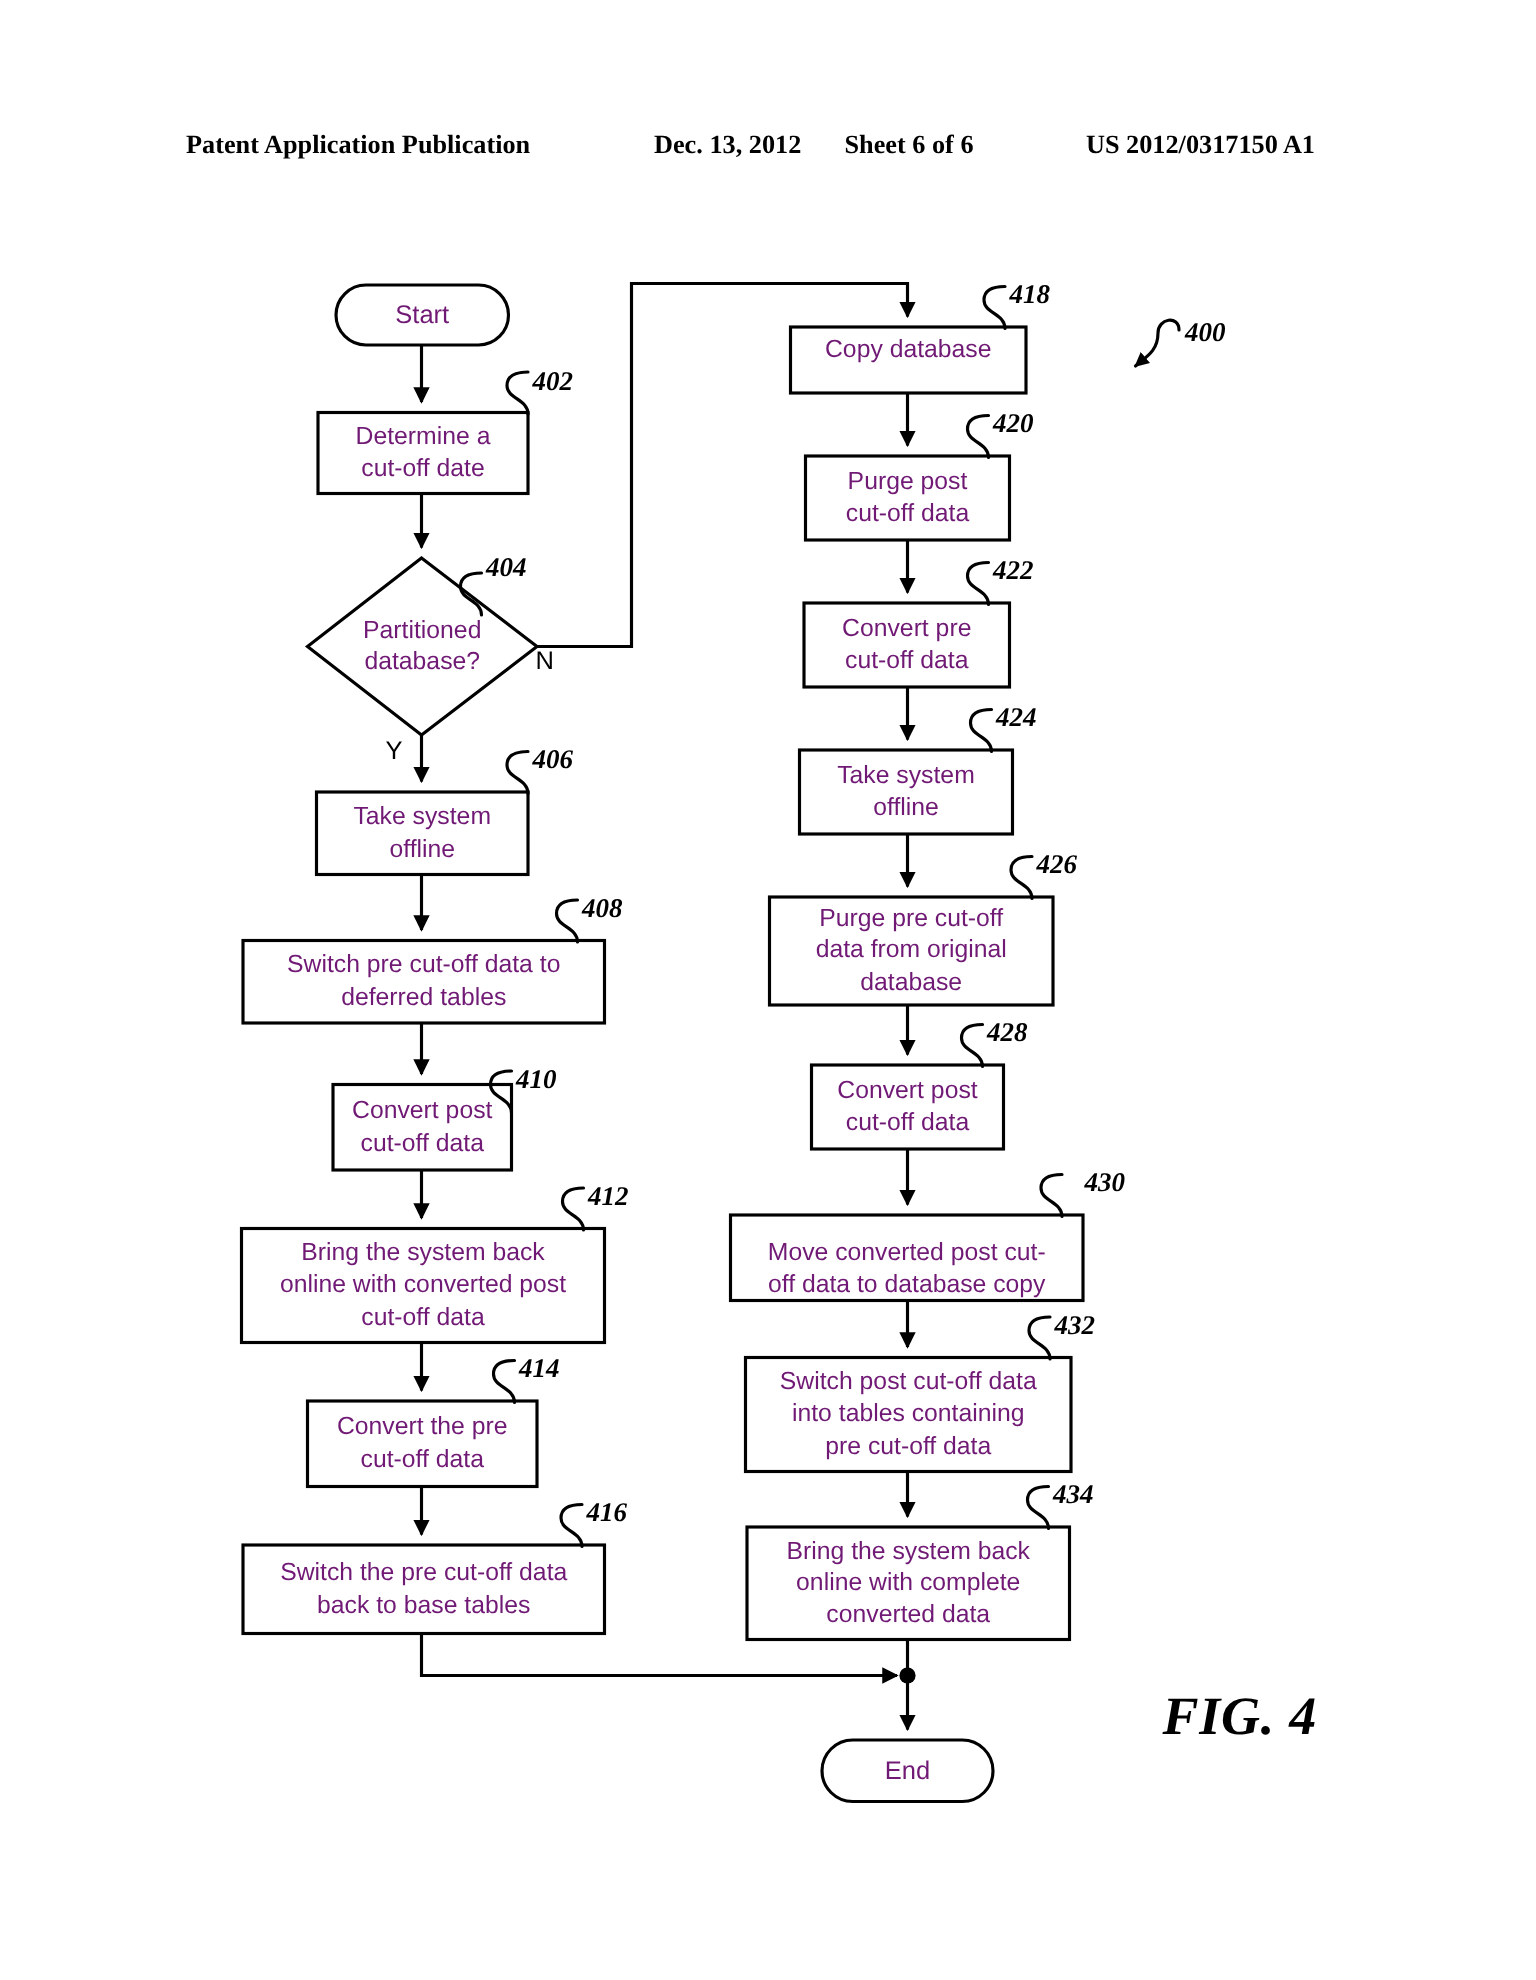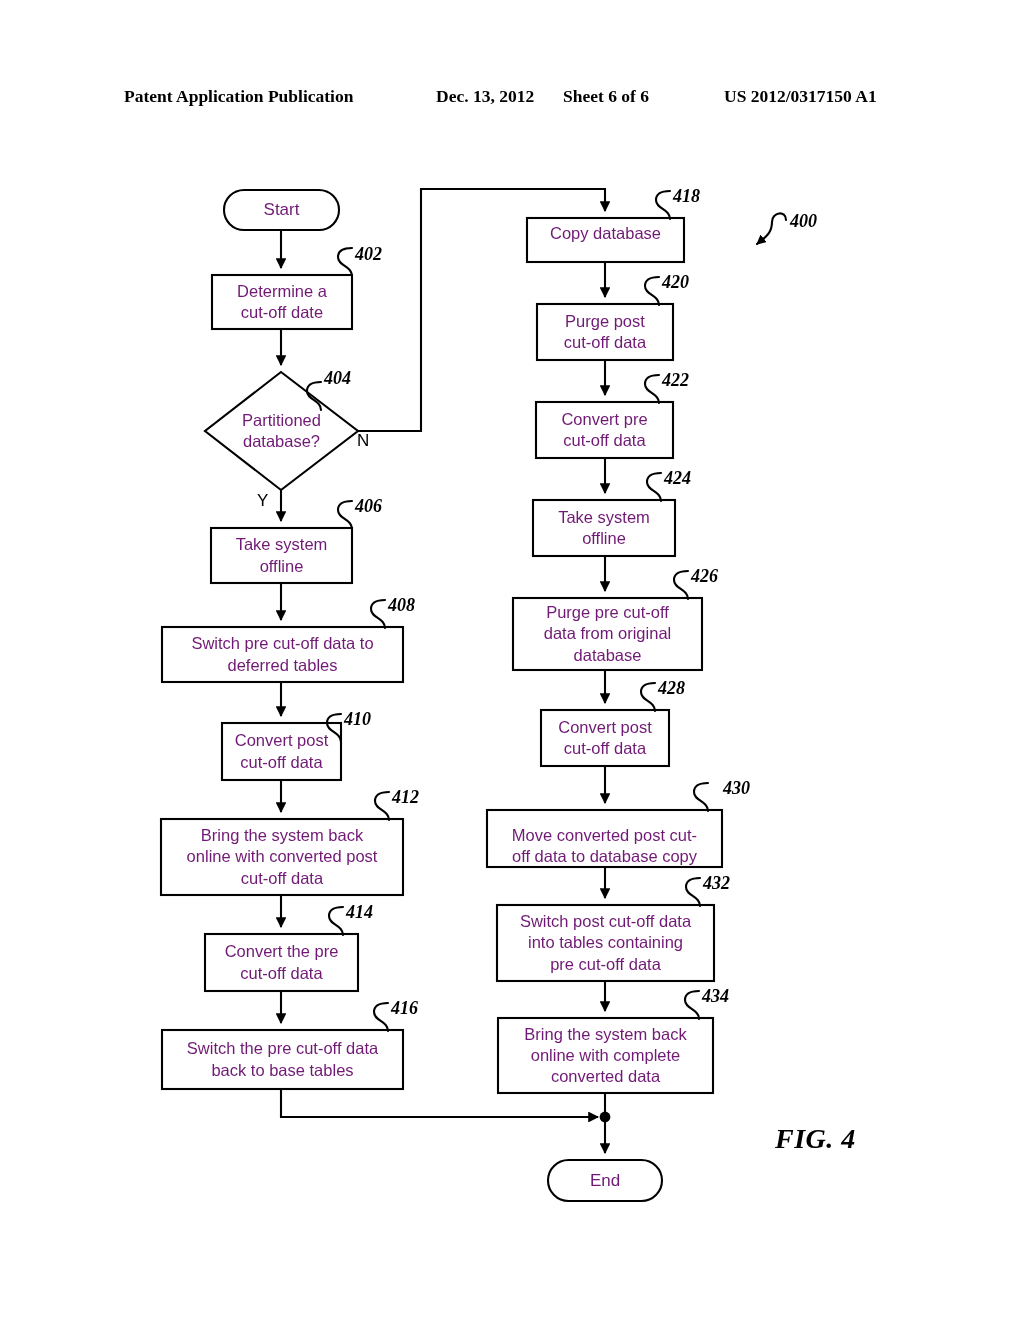--- a/index.html
+++ b/index.html
@@ -80,21 +80,21 @@
   }
 
   
   #fig-caption {
     position: absolute;
     left: 775px;
     top: 1123px;
     font-family: "Liberation Serif", serif;
     font-style: italic;
     font-weight: bold;
-    font-size: 28px;
+    font-size: 36px;
     letter-spacing: 0.5px;
     color: #000;
     white-space: nowrap;
   }
 </style>
 </head>
 <body>
 
 <div id="page">
 

